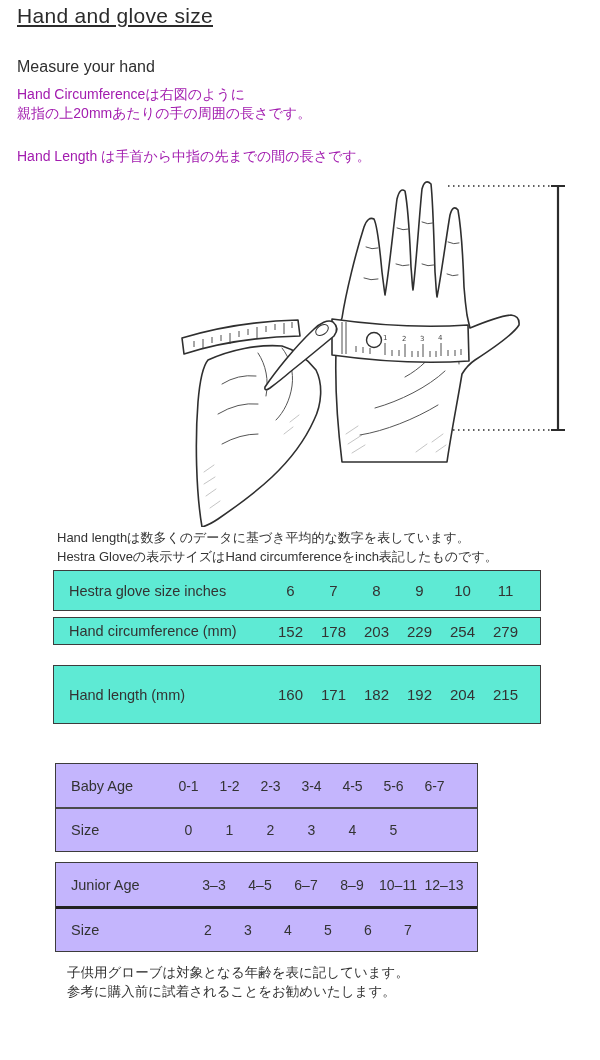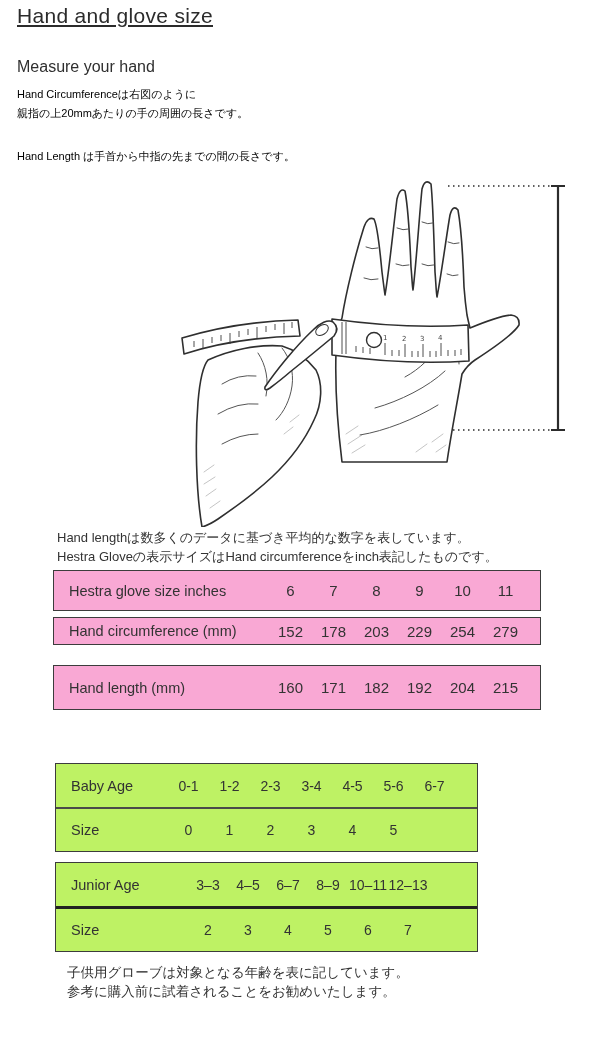--- a/index.html
+++ b/index.html
@@ -4,39 +4,39 @@
 <style>
   html,body { margin:0; padding:0; background:#fff; }
   .page {
     position:relative; width:600px; height:1060px; background:#ffffff;
     font-family:"Liberation Sans","DejaVu Sans",sans-serif; color:#2e2e2e;
     overflow:hidden;
   }
   .abs { position:absolute; }
   .title { left:17px; top:4px; font-size:21px; letter-spacing:0.3px; color:#2b2b2b;text-decoration:underline; }
   .subtitle { left:17px; top:58px; font-size:16px; color:#2f2f2f; }
-  .bodytext { font-size:11px; line-height:19px; color:#000000; }
+  .bodytext { font-size:14px; line-height:19px; color:#a21caf; }
   .note1 { left:17px; top:85px; }
   .note2 { left:17px; top:147px; }
   .intro { left:57px; top:528px; font-size:13px; line-height:19px; color:#333; }
   .footer { left:67px; top:964px; font-size:13.5px; line-height:18.5px; color:#333; }
 
   
   .gbox {
     left:53px; width:488px; box-sizing:border-box;
-    border:1px solid #3c3c3c; background:#f9a8d4;
+    border:1px solid #3c3c3c; background:#5eead4;
     display:flex; align-items:center;
   }
   .glabel { width:200px; padding-left:15px; font-size:14.5px; color:#333; }
   .gcell  { width:43px; text-align:center; font-size:15px; color:#333; }
 
   
   .kidtable {
     left:55px; width:423px; box-sizing:border-box;
-    border:1px solid #3c3c3c; background:#bef264;
+    border:1px solid #3c3c3c; background:#c4b5fd;
   }
   .krow { display:flex; align-items:center; }
   .baby .krow + .krow { border-top:2px solid #4a4a4a; }
   .junior .krow + .krow { border-top:3px solid #222; }
   .klabel { padding-left:15px; font-size:14.5px; color:#333; }
   .kcell { text-align:center; font-size:14px; color:#333; white-space:nowrap; }
   .baby .klabel { width:97px; }
   .baby .kcell { width:41px; }
   .junior .klabel { width:117px; }
   .junior .kcell { width:40px; }
@@ -166,21 +166,21 @@
   </div>
   <div class="abs gbox" style="top:617px;height:28px;">
     <div class="glabel">Hand circumference (mm)</div>
     <div class="gcell">152</div>
     <div class="gcell">178</div>
     <div class="gcell">203</div>
     <div class="gcell">229</div>
     <div class="gcell">254</div>
     <div class="gcell">279</div>
   </div>
-  <div class="abs gbox" style="top:665px;height:45px;">
+  <div class="abs gbox" style="top:665px;height:59px;">
     <div class="glabel">Hand length (mm)</div>
     <div class="gcell">160</div>
     <div class="gcell">171</div>
     <div class="gcell">182</div>
     <div class="gcell">192</div>
     <div class="gcell">204</div>
     <div class="gcell">215</div>
   </div>
 
   <div class="abs kidtable baby" style="top:763px;">
@@ -200,21 +200,21 @@
       <div class="kcell">1</div>
       <div class="kcell">2</div>
       <div class="kcell">3</div>
       <div class="kcell">4</div>
       <div class="kcell">5</div>
       <div class="kcell"></div>
     </div>
   </div>
 
   <div class="abs kidtable junior" style="top:862px;">
-    <div class="krow" style="height:43px;">
+    <div class="krow" style="height:43px;gap:6px;">
       <div class="klabel">Junior Age</div>
       <div class="kcell">3–3</div>
       <div class="kcell">4–5</div>
       <div class="kcell">6–7</div>
       <div class="kcell">8–9</div>
       <div class="kcell">10–11</div>
       <div class="kcell">12–13</div>
     </div>
     <div class="krow" style="height:42px;">
       <div class="klabel">Size</div>

